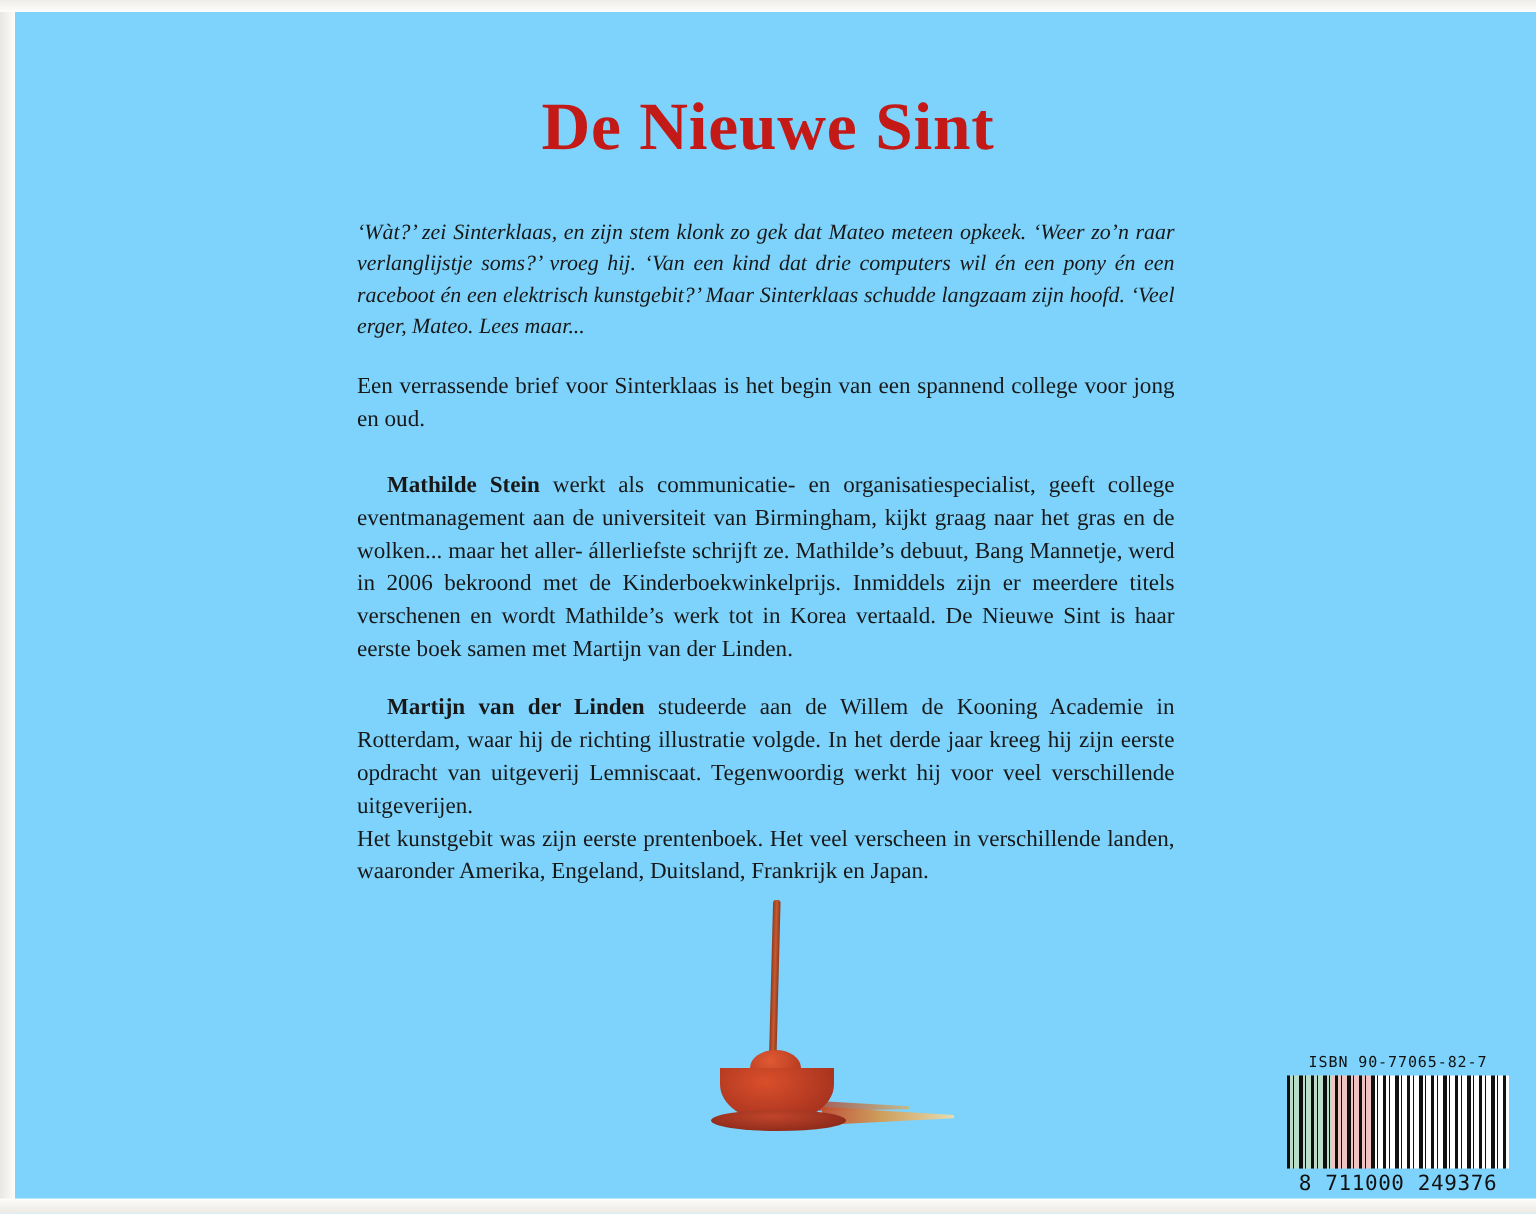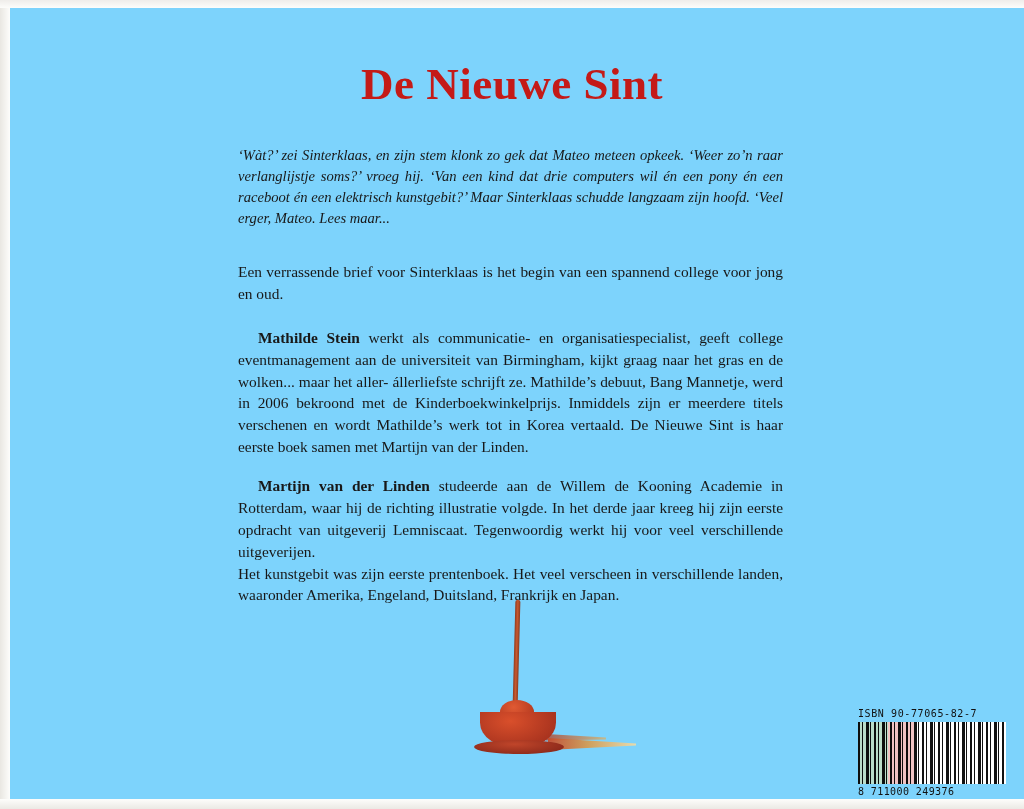--- a/index.html
+++ b/index.html
@@ -67,21 +67,21 @@
     text-align: justify;
     font-size: 15.4px;
     line-height: 1.42;
     color: #181818;
   }
 
   p.blurb {
     font-style: italic;
     font-size: 14.6px;
     line-height: 1.44;
-    margin-bottom: 32px;
+    margin-bottom: 18px;
   }
 
   p.lead {
     margin-bottom: 22px;
   }
 
   .name {
     font-weight: bold;
     margin-left: 20px;
   }
@@ -157,20 +157,21 @@
     clip-path: polygon(0 20%, 100% 55%, 100% 75%, 0 85%);
     opacity: 0.75;
   }
 
   
   .barcode-block {
     position: absolute;
     right: 18px;
     bottom: 12px;
     width: 148px;
+    text-align: center;
   }
   .isbn-text {
     font-family: "DejaVu Sans Mono", monospace;
     font-size: 10px;
     letter-spacing: 0.6px;
     color: #111;
     margin-bottom: 3px;
     white-space: nowrap;
   }
   .barcode {
@@ -196,21 +197,21 @@
   .barcode::after {
     content: "";
     position: absolute;
     left: 30px; top: 0; bottom: 0;
     width: 26px;
     background: rgba(200, 40, 40, 0.28);
     mix-blend-mode: multiply;
   }
   .barcode-digits {
     font-family: "DejaVu Sans Mono", monospace;
-    font-size: 10px;
+    font-size: 14px;
     letter-spacing: 0.4px;
     color: #111;
     margin-top: 2px;
     white-space: nowrap;
   }
 </style>
 </head>
 <body>
 
 <div class="page">

